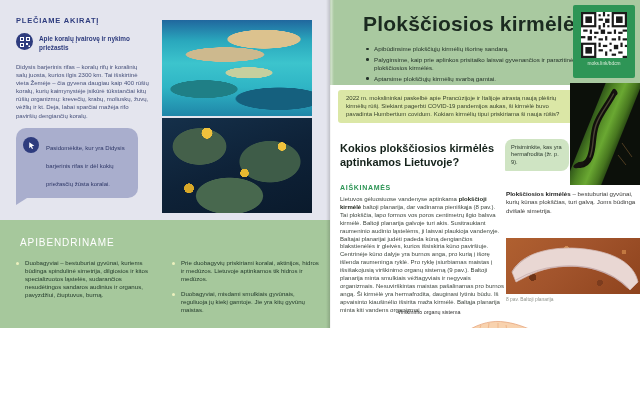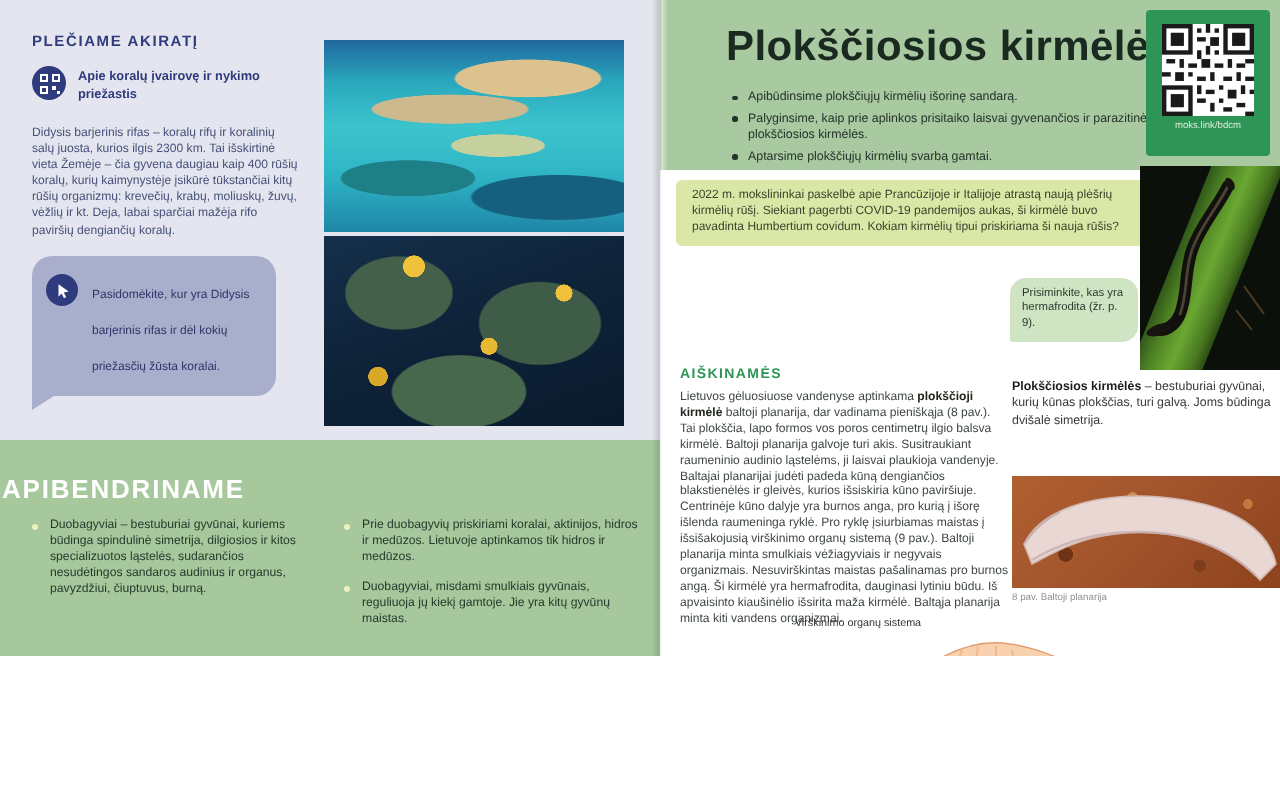--- a/index.html
+++ b/index.html
@@ -40,21 +40,21 @@
     background:
       radial-gradient(circle 9px at 30% 16%, #f0c23c 0 60%, rgba(0,0,0,0) 62%),
       radial-gradient(circle 7px at 80% 30%, #f0c23c 0 60%, rgba(0,0,0,0) 62%),
       radial-gradient(circle 7px at 55% 58%, #e8b830 0 60%, rgba(0,0,0,0) 62%),
       radial-gradient(circle 8px at 18% 74%, #d8a828 0 60%, rgba(0,0,0,0) 62%),
       radial-gradient(ellipse 44px 30px at 25% 30%, #44604a 0 60%, rgba(0,0,0,0) 62%),
       radial-gradient(ellipse 50px 34px at 72% 46%, #3e5c48 0 60%, rgba(0,0,0,0) 62%),
       radial-gradient(ellipse 55px 30px at 45% 82%, #48684e 0 60%, rgba(0,0,0,0) 62%),
       linear-gradient(160deg,#15304a 0%,#0e2238 50%,#0a1a2c 100%);}
 
-  .sum-heading{left:1px;top:237px;font-size:13px;font-weight:bold;letter-spacing:.9px;color:#ffffff;}
+  .sum-heading{left:20px;top:237px;font-size:10px;font-weight:normal;letter-spacing:.9px;color:#ffffff;}
   .sum-col{list-style:none;margin:0;padding:0;}
   .sum-col li{position:relative;padding-left:9px;margin-bottom:7px;
               font-size:6.1px;line-height:1.33;color:#243b2c;}
   .sum-col li::before{content:"";position:absolute;left:0;top:3px;width:3px;height:3px;
               border-radius:50%;background:#ecf1bd;}
   .sum-col1{left:16px;top:259px;width:142px;}
   .sum-col2{left:172px;top:259px;width:150px;}
 
   .footer-bar{left:16px;top:343px;width:314px;height:20px;background:#1e7c4a;
               display:flex;align-items:center;justify-content:flex-end;gap:12px;
@@ -258,20 +258,21 @@
     <div class="stem"></div>
     <svg width="70" height="102" viewBox="0 0 70 102" style="position:absolute;left:0;top:0">
       <path d="M44,10 C38,22 30,30 26,42 C22,54 24,64 20,74 C18,79 14,82 10,82" fill="none" stroke="#12100c" stroke-width="6" stroke-linecap="round"></path>
       <path d="M44,10 C38,22 30,30 26,42 C22,54 24,64 20,74" fill="none" stroke="#4a4434" stroke-width="1.4" stroke-linecap="round"></path>
       <ellipse cx="9" cy="82" rx="6" ry="2.6" transform="rotate(-20 9 82)" fill="#161310"></ellipse>
       <ellipse cx="45" cy="9" rx="3.4" ry="2" transform="rotate(60 45 9)" fill="#161310"></ellipse>
       <path d="M52,60 l10,14 M48,72 l8,10" stroke="#7c5a30" stroke-width="1" opacity=".6"></path>
     </svg>
   </div>
 
+  <div class="abs rp-question">Kokios plokščiosios kirmėlės aptinkamos Lietuvoje?</div>
 
   <div class="abs reminder">Prisiminkite, kas yra hermafrodita (žr. p. 9).</div>
 
   <div class="abs rp-sectlabel">AIŠKINAMĖS</div>
 
   <p class="abs rp-body" style="margin:0"><span>Lietuvos gėluosiuose vandenyse aptinkama </span><b>plokščioji kirmėlė</b><span> baltoji planarija, dar vadinama pieniškąja (8 pav.). Tai plokščia, lapo formos vos poros centimetrų ilgio balsva kirmėlė. Baltoji planarija galvoje turi akis. Susitraukiant raumeninio audinio ląstelėms, ji laisvai plaukioja vandenyje. Baltajai planarijai judėti padeda kūną dengiančios blakstienėlės ir gleivės, kurios išsiskiria kūno paviršiuje. Centrinėje kūno dalyje yra burnos anga, pro kurią į išorę išlenda raumeninga ryklė. Pro ryklę įsiurbiamas maistas į išsišakojusią virškinimo organų sistemą (9 pav.). Baltoji planarija minta smulkiais vėžiagyviais ir negyvais organizmais. Nesuvirškintas maistas pašalinamas pro burnos angą. Ši kirmėlė yra hermafrodita, dauginasi lytiniu būdu. Iš apvaisinto kiaušinėlio išsirita maža kirmėlė. Baltąja planarija minta kiti vandens organizmai.</span></p>
 
   <p class="abs def-box" style="margin:0"><b>Plokščiosios kirmėlės</b><span> – bestuburiai gyvūnai, kurių kūnas plokščias, turi galvą. Joms būdinga dvišalė simetrija.</span></p>
 
   <div class="photo photo-planaria">

